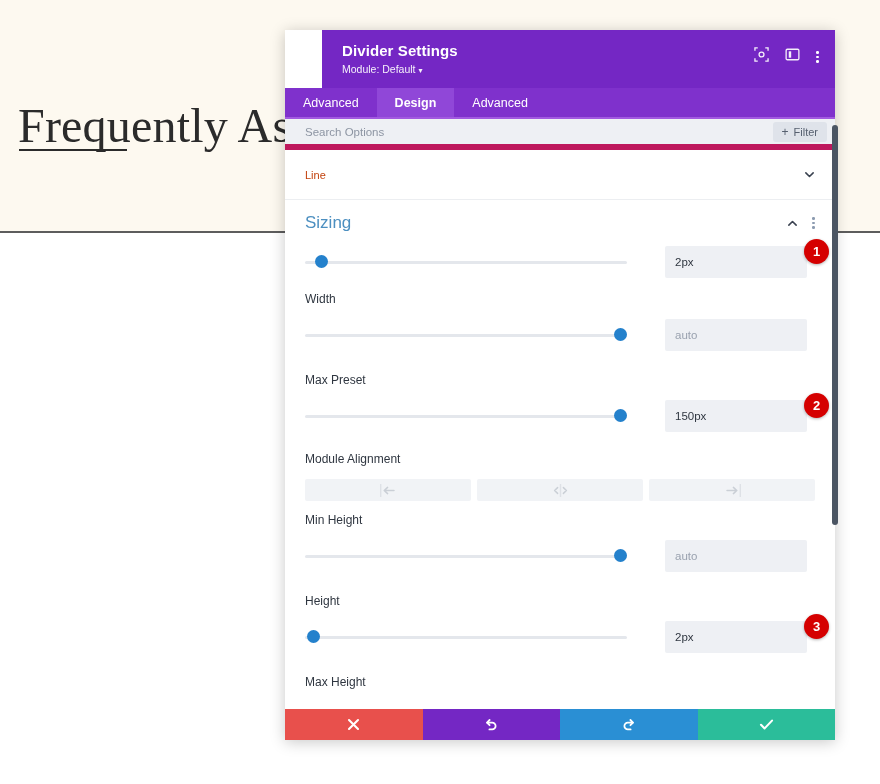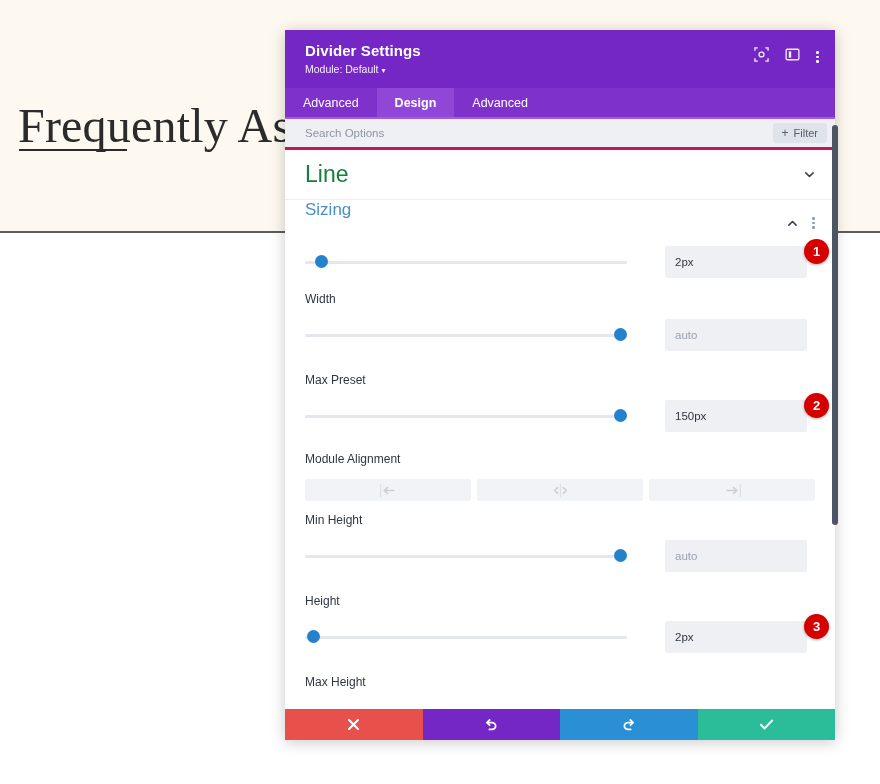--- a/index.html
+++ b/index.html
@@ -43,21 +43,21 @@
     box-shadow: 0 2px 14px rgba(0,0,0,.22);
     display: flex; flex-direction: column;
     overflow: hidden;
   }
 
   
   .modal-header {
     background: #7427c4; color: #fff;
     padding: 11px 16px 9px 20px;
     display: flex; align-items: flex-start;
-    height: 58px; flex: 0 0 58px;
+    height: 58px; flex: 0 0 58px; margin-left: 37px;
   }
   .mh-text { flex: 1 1 auto; }
   .mh-title { font-size: 15px; font-weight: bold; line-height: 19px; letter-spacing: .1px; }
   .mh-preset { font-size: 10.5px; line-height: 15px; margin-top: 2px; opacity: .93; }
   .mh-caret { font-size: 8px; vertical-align: middle; }
   .mh-icons { display: flex; align-items: center; gap: 16px; padding-top: 5px; }
   .mh-icon { width: 15px; height: 15px; opacity: .92; cursor: pointer; display: block; }
   .dots-v { width: 3px; display: flex; flex-direction: column; gap: 2px; align-items: center; cursor: pointer; padding-top:5px;}
   .dots-v i { display: block; width: 2.5px; height: 2.5px; background: #fff; border-radius: 50%; }
 
@@ -70,21 +70,21 @@
     padding: 0 18px; display: flex; align-items: center;
     font-size: 12.5px; color: #ffffff; cursor: pointer;
     font-weight: normal;
   }
   .tab.active { background: #9047d8; font-weight: bold; }
 
   
   .search-row {
     background: #eef0f4; height: 31px; flex: 0 0 31px;
     display: flex; align-items: center; padding: 0 8px 0 20px;
-    border-bottom: 3px solid #be185d;
+    border-bottom: 6px solid #be185d;
   }
   .search-input {
     flex: 1 1 auto; border: none; background: transparent; outline: none;
     font-family: "Liberation Sans", sans-serif; font-size: 11.5px; color: #3b4css;
   }
   .search-input::placeholder { color: #8d95a3; }
   .filter-btn {
     background: #dfe3ea; color: #56606f; font-size: 11px;
     padding: 4px 9px; border-radius: 3px; cursor: pointer;
     display: flex; align-items: center; gap: 5px; white-space: nowrap;
@@ -96,27 +96,27 @@
     flex: 1 1 auto; background: #fff; position: relative;
     overflow: hidden;
   }
 
   
   .toggle-row {
     height: 50px; display: flex; align-items: center;
     padding: 0 20px; border-bottom: 1px solid #eceef1;
     cursor: pointer;
   }
-  .toggle-title { flex: 1 1 auto; font-size: 23px; color: #15803d; font-weight: normal; }
+  .toggle-title { flex: 1 1 auto; font-size: 11px; color: #c2410c; font-weight: normal; }
   .chev { width: 11px; height: 11px; }
 
   
   .section-open { padding: 0 0 14px 0; }
   .section-head {
-    height: 46px; display: flex; 
+    height: 46px; display: flex; align-items: center;
     padding: 0 20px 0 20px;
   }
   .section-head .toggle-title { color: #4c8fc0; font-size: 17px; }
   .section-head-icons { display: flex; align-items: center; gap: 14px; }
   .dots-v-gray { width: 3px; display: flex; flex-direction: column; gap: 2px; align-items: center; cursor: pointer; }
   .dots-v-gray i { display: block; width: 2.5px; height: 2.5px; background: #8c9bb0; border-radius: 50%; }
 
   
   .field { padding: 0 20px; margin-bottom: 4px; }
   .field-label {

